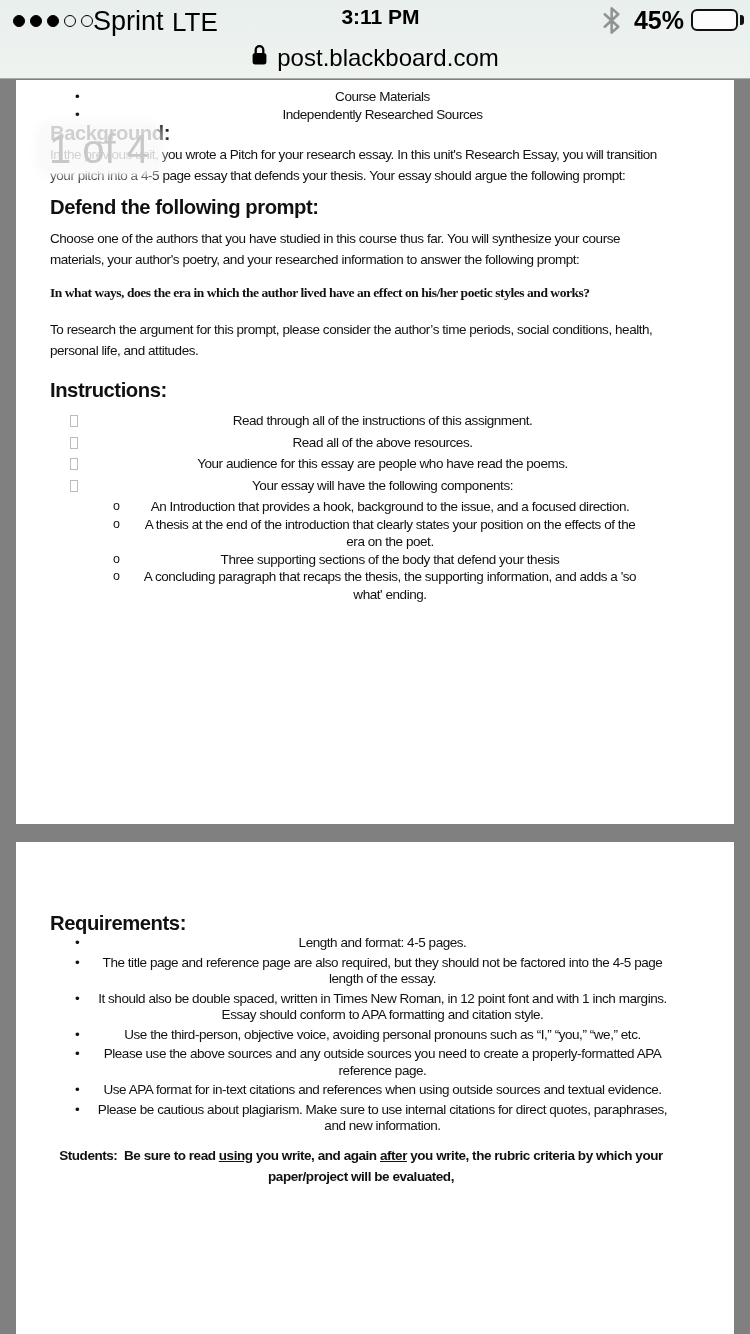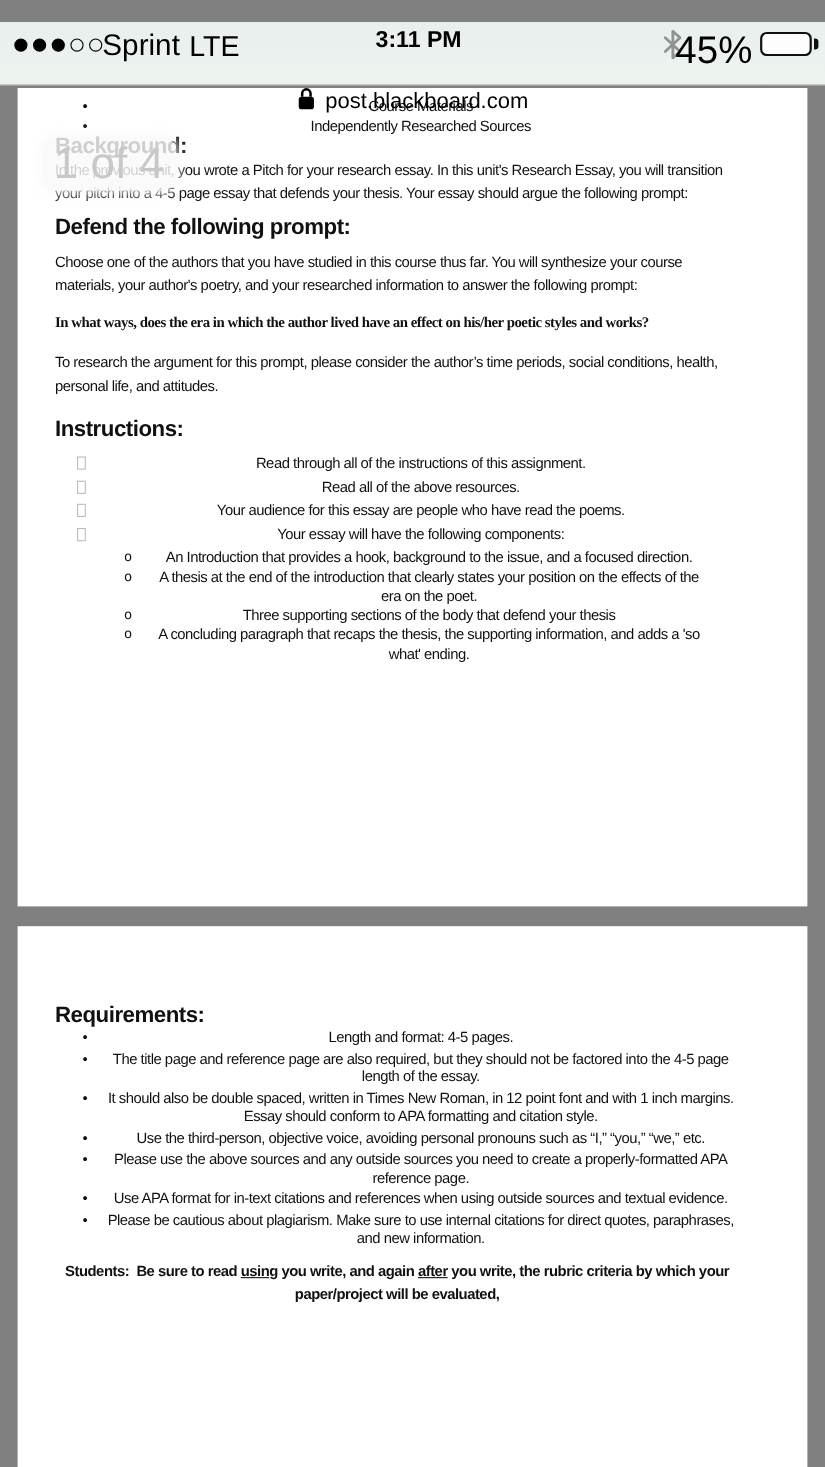--- a/index.html
+++ b/index.html
@@ -1,36 +1,36 @@
 <!DOCTYPE html>
 <html><head>
 <meta charset="utf-8">
 <style>
   * { box-sizing: border-box; }
   html,body { margin:0; padding:0; }
   body { width:750px; height:1334px; font-family:"Liberation Sans","DejaVu Sans",sans-serif; }
   .phone { position:relative; width:750px; height:1334px; background:#808080; overflow:hidden; }
 
   
-  .chrome { position:absolute; top:0; left:0; right:0; height:58px;
-            background:linear-gradient(#e9efec,#eef3f0); border-bottom:1px solid #a9aba9; z-index:10;margin-top:20px; }
+  .chrome { position:absolute; top:0; left:0; right:0; height:79px;
+            background:linear-gradient(#e9efec,#eef3f0); border-bottom:1px solid #a9aba9; z-index:10; }
   .signal-dots { position:absolute; left:13px; top:15px; display:flex; gap:5px; }
   .dot { width:12px; height:12px; border-radius:50%; border:1.6px solid #000; }
   .dot.filled { background:#000; }
   .carrier { position:absolute; left:93px; top:6px; font-size:27px; color:#000; }
   .network { position:absolute; left:172px; top:7px; font-size:26px; color:#000; }
   .clock { position:absolute; left:0; right:0; top:5px; text-align:center; font-size:21px; font-weight:600; color:#000;padding-left:11px; }
   .bt { position:absolute; left:601px; top:7px; }
-  .batt-pct { position:absolute; right:66px; top:6px; font-size:35px; color:#000; }
+  .batt-pct { position:absolute; right:66px; top:6px; font-size:25px; color:#000;font-weight:bold; }
   .battery { position:absolute; left:691px; top:9px; width:47px; height:22px; border:2px solid #111;
              border-radius:6px; padding:2px; background:#fdfdfd; }
   .battery-fill { height:100%; border-radius:2px; }
   .battery-nub { position:absolute; left:740px; top:15px; width:4px; height:10px; background:#111; border-radius:0 3px 3px 0; }
-  .addr { position:absolute; top:54px; left:0; right:0; height:36px; display:flex; justify-content:center;
-          align-items:center; gap:9px; font-size:20px; color:#000; }
+  .addr { position:absolute; top:36px; left:0; right:0; height:36px; display:flex; justify-content:center;
+          align-items:flex-end; gap:9px; font-size:24px; color:#000; }
 
   
   .pdf { position:absolute; top:80px; left:0; right:0; bottom:0; background:#808080; }
   .page { margin:0 16px; background:#ffffff; }
   .page1 { height:744px; padding:8px 62px 0 34px; }
   .sep { height:18px; }
   .page2 { height:492px; padding:72px 62px 0 34px; }
 
   .page-badge { position:absolute; left:38px; top:124px; width:122px; height:50px; border-radius:14px;
                 background:rgba(249,249,249,0.82); box-shadow:0 0 10px 3px rgba(249,249,249,0.82);

